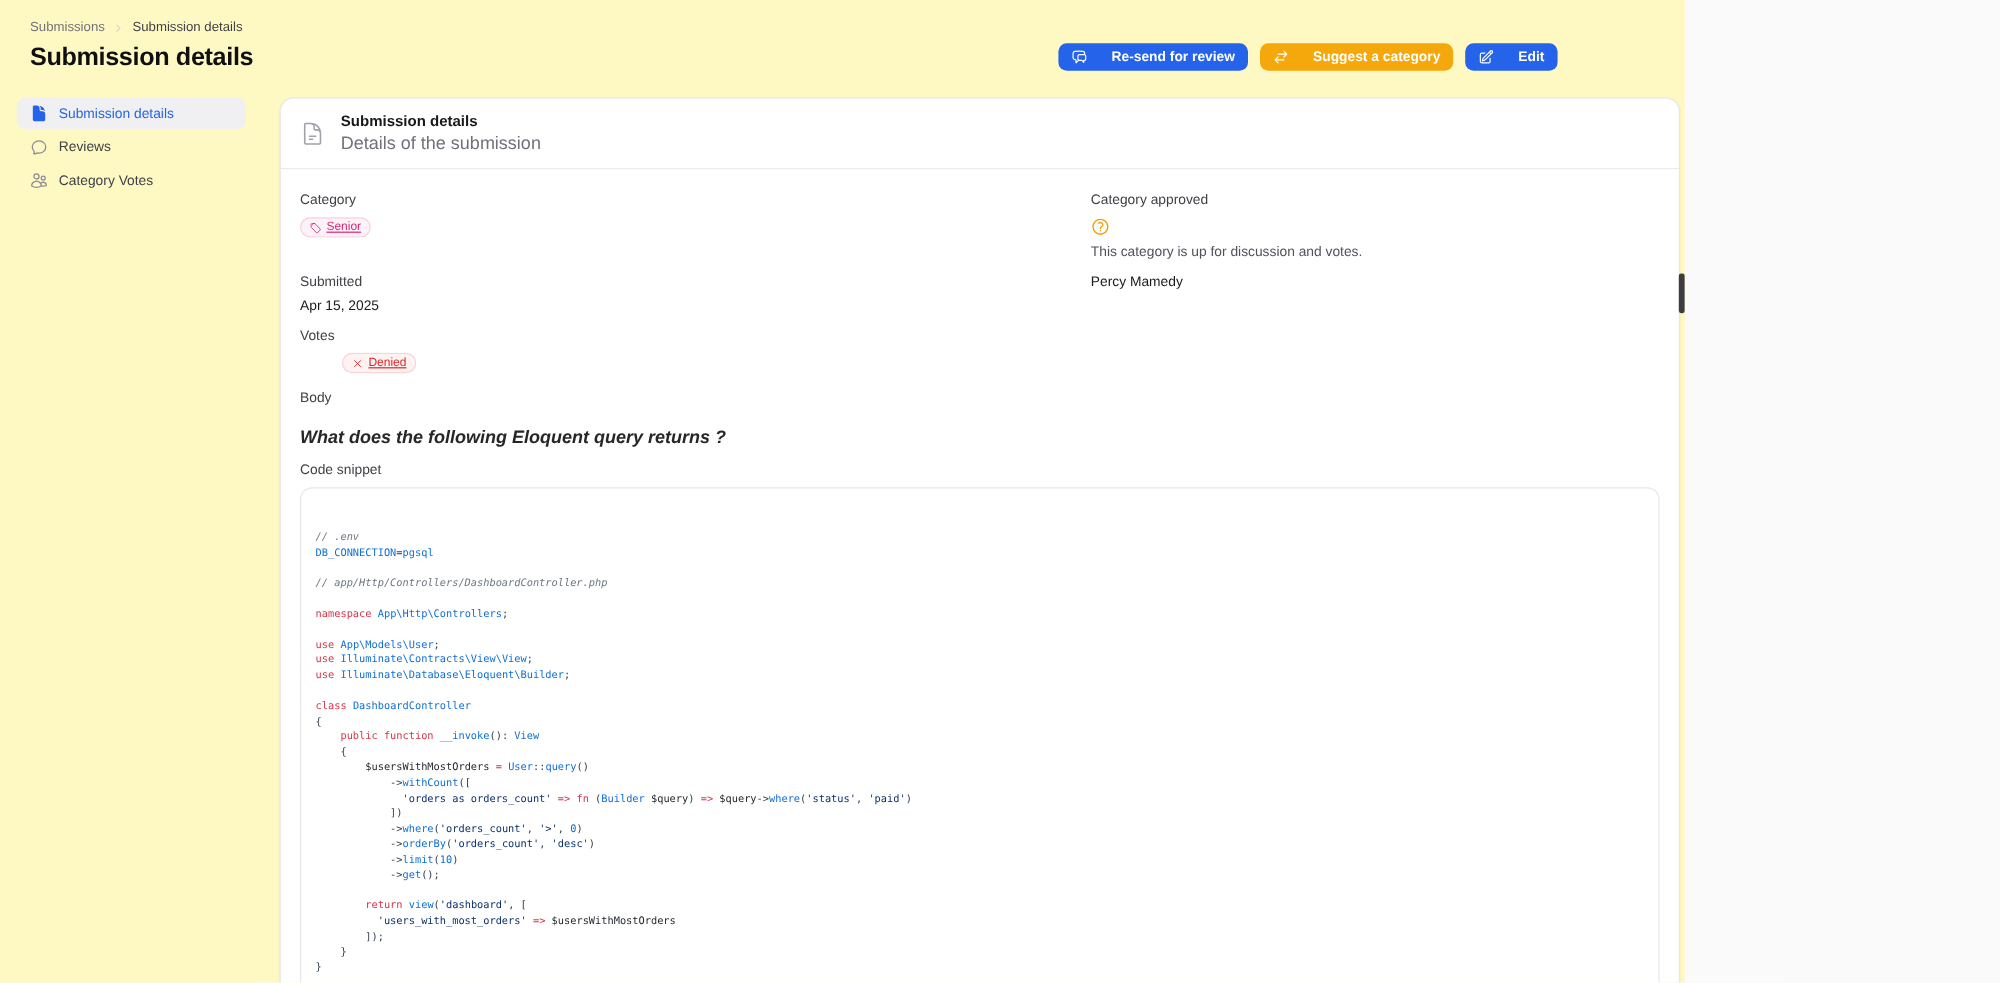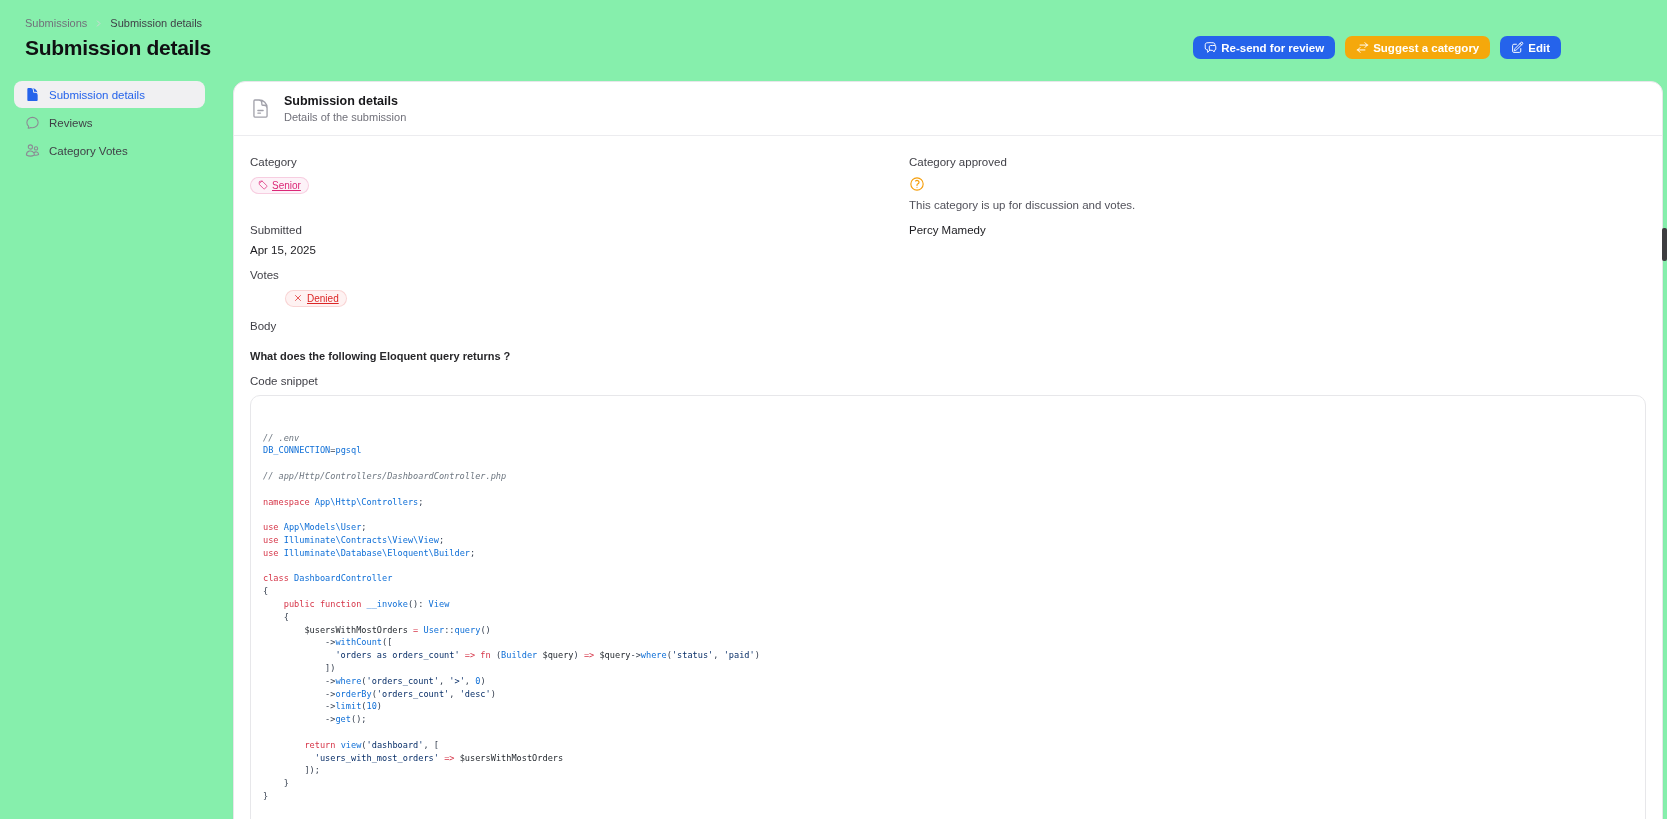--- a/index.html
+++ b/index.html
@@ -1,28 +1,28 @@
 <!DOCTYPE html>
 <html><head>
 <meta charset="utf-8">
 <style>
   * { margin:0; padding:0; box-sizing:border-box; }
   html,body { width:1667px; height:819px; }
   body { font-family:"Liberation Sans", sans-serif; background:#fafafa; color:#18181b; }
-  .page { position:relative; width:1667px; height:819px; overflow:hidden; background:#86efac; }
+  .page { position:relative; width:1404px; height:819px; overflow:hidden; background:#fef9c3; }
 
   
   .topbar { padding:17px 0 15px 25px; }
   .breadcrumb { display:flex; align-items:center; gap:7px; font-size:11px; }
   .crumb { color:#71717a; font-weight:500; text-decoration:none; cursor:pointer; }
   .crumb.current { color:#3f3f46; }
   .crumb-sep svg { width:9px; height:9px; stroke:#d4d4d8; stroke-width:2.5; fill:none; display:block; }
   .page-title { margin-top:7px; font-size:21px; font-weight:700; letter-spacing:-0.3px; color:#101013; }
   .actions { position:absolute; top:36px; right:106px; display:flex; gap:10px; }
-  .btn { display:inline-flex; align-items:center; gap:4px; height:23px; padding:0 11px; border:none;
+  .btn { display:inline-flex; align-items:center; gap:20px; height:23px; padding:0 11px; border:none;
          border-radius:7px; font-family:"Liberation Sans",sans-serif; font-size:11.5px; font-weight:600;
          color:#fff; cursor:pointer; }
   .btn-primary { background:#2563eb; }
   .btn-warning { background:#f5a80b; }
   .btn svg { width:13px; height:13px; stroke:#fff; fill:none; stroke-width:1.8; stroke-linecap:round; stroke-linejoin:round; display:block; }
 
   
   .content { display:flex; align-items:flex-start; gap:28px; padding:6px 4px 0 14px; }
   aside { width:191px; flex-shrink:0; }
   .side-item { display:flex; align-items:center; gap:9px; padding:6px 11px; border-radius:8px;
@@ -30,28 +30,28 @@
   .side-item svg { width:15px; height:15px; flex-shrink:0; stroke:#8b8b94; fill:none; stroke-width:1.7; stroke-linecap:round; stroke-linejoin:round; }
   .side-item.active { background:#f0f0f2; color:#2563eb; }
   .side-item.active svg { stroke:none; fill:#2563eb; }
 
   
   .card { flex:1; background:#fff; border:1px solid #e7e7ea; border-radius:12px;
           box-shadow:0 1px 2px rgba(0,0,0,.04); min-height:760px; }
   .card-header { display:flex; align-items:center; gap:13px; padding:12px 16px; border-bottom:1px solid #ececef; }
   .card-header-icon svg { width:21px; height:21px; stroke:#a1a1aa; fill:none; stroke-width:1.5; stroke-linecap:round; stroke-linejoin:round; display:block; }
   .card-title { font-size:12.5px; font-weight:700; color:#18181b; }
-  .card-sub { font-size:11px; color:#71717a; margin-top:3px; }
+  .card-sub { font-size:15px; color:#71717a; margin-top:3px; }
   .card-body { padding:20px 16px 16px; }
   .fields-grid { display:grid; grid-template-columns:659px 1fr; row-gap:13px; }
   .span2 { grid-column:1 / 3; }
   .field-label { font-size:11.5px; font-weight:500; color:#3f3f46; margin-bottom:8px; }
   .field-value { font-size:11.5px; color:#1b1b1f; }
   .hint-text { font-size:11.5px; color:#52525b; margin-top:7px; }
-  .question-text { font-size:11px; font-weight:700; color:#27272a; margin-top:18px; }
+  .question-text { font-size:15px; font-weight:700; color:#27272a; margin-top:18px;font-style:italic; }
 
   
   .badge { display:inline-flex; align-items:center; gap:4px; padding:3px 8px; border-radius:999px;
            font-size:10px; font-weight:500;text-decoration:underline; }
   .badge svg { width:10px; height:10px; fill:none; stroke-width:1.8; stroke-linecap:round; stroke-linejoin:round; }
   .badge-pink { background:#fdf2f8; color:#db2777; box-shadow:inset 0 0 0 1px rgba(219,39,119,.18); }
   .badge-pink svg { stroke:#db2777; }
   .badge-red { background:#fef2f2; color:#dc2626; box-shadow:inset 0 0 0 1px rgba(220,38,38,.15);margin-left:35px; }
   .badge-red svg { stroke:#dc2626; }
 

